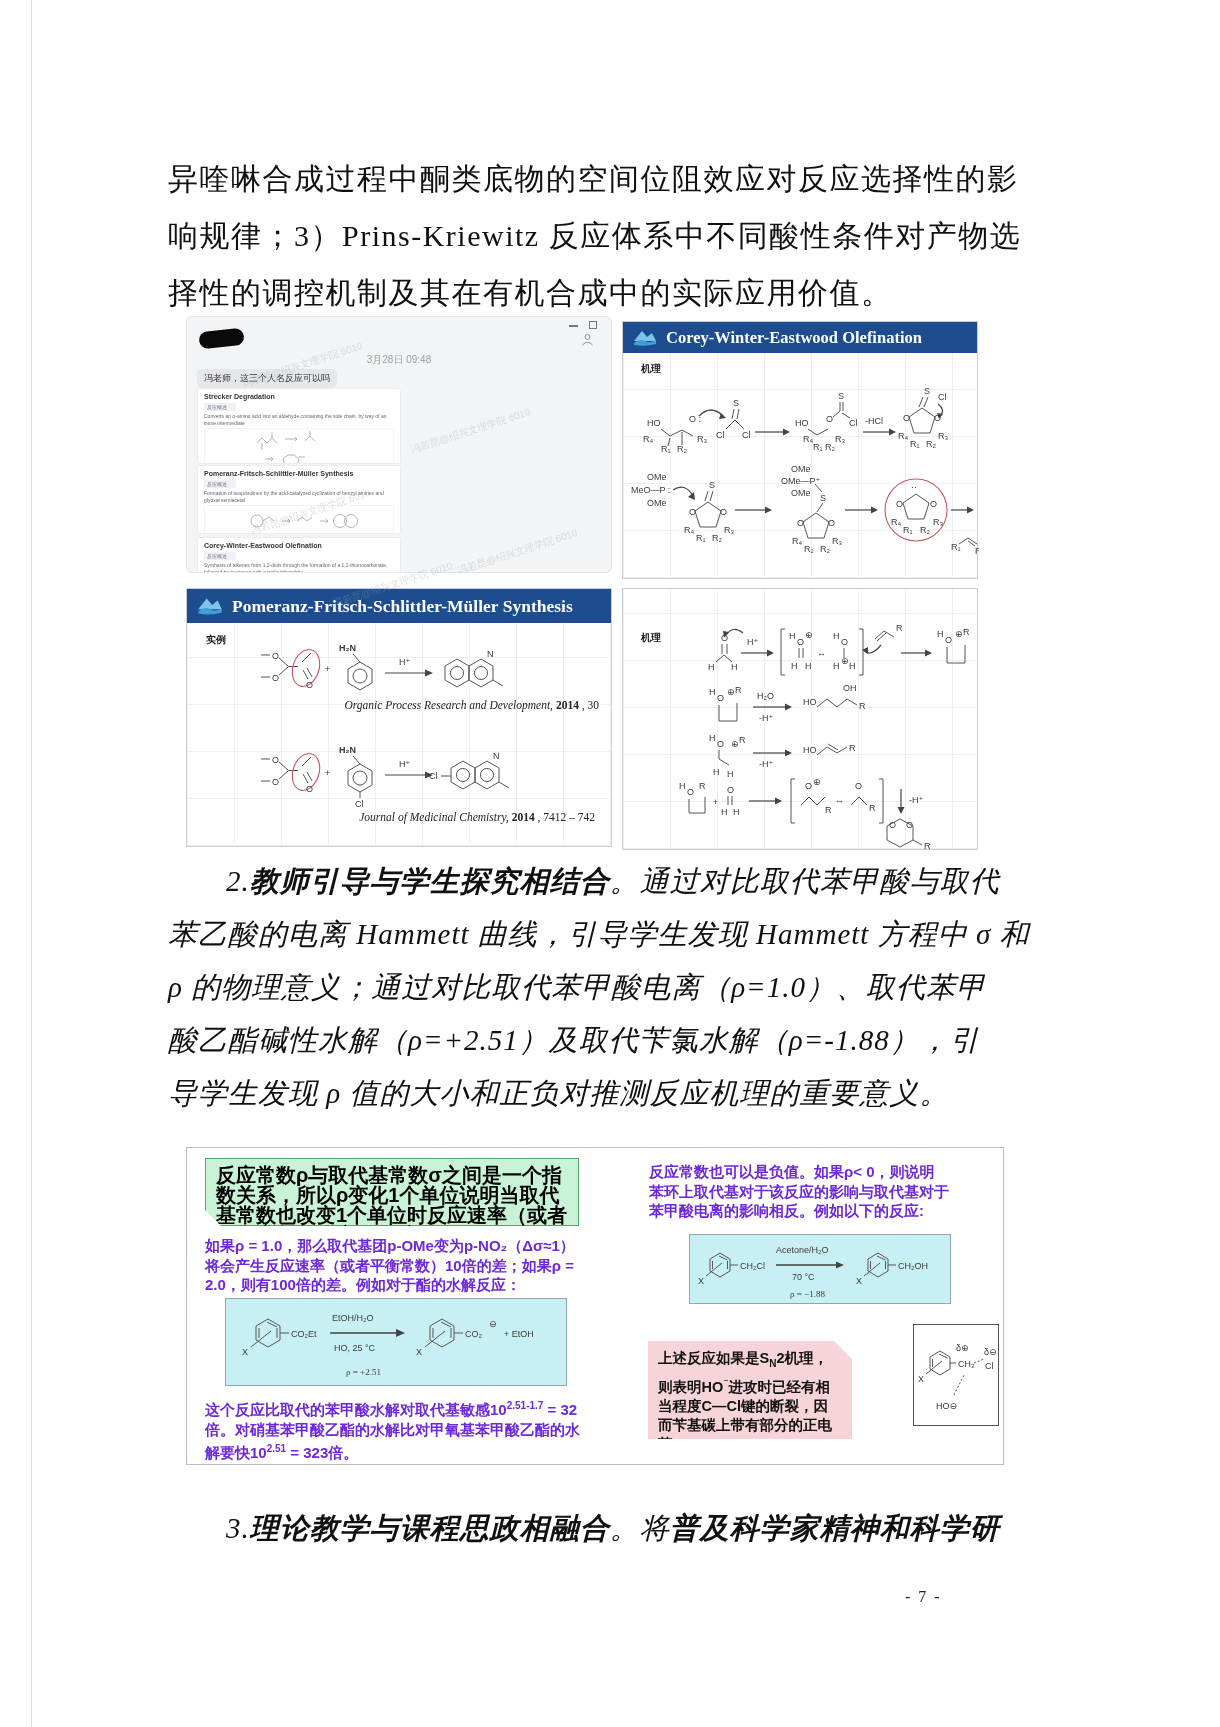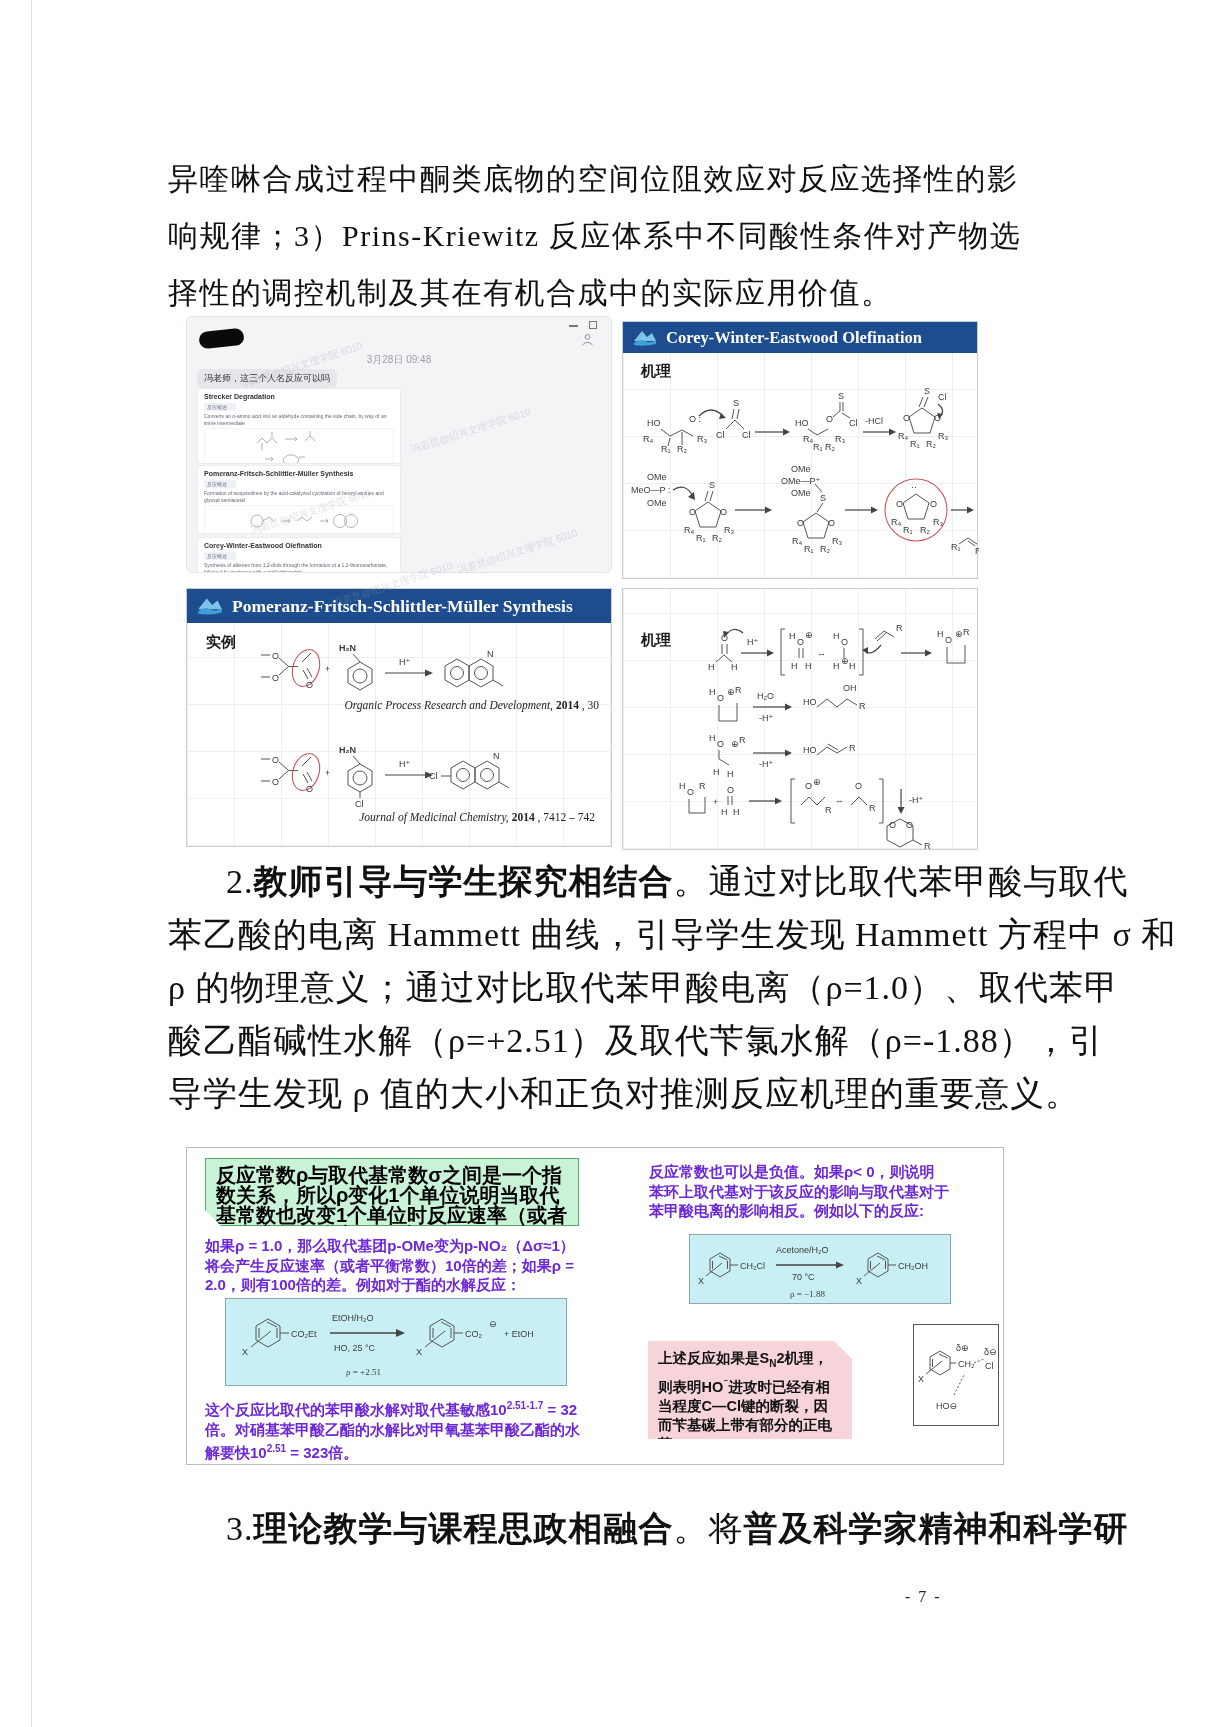--- a/index.html
+++ b/index.html
@@ -1,31 +1,31 @@
 <!DOCTYPE html>
 <html><head>
 <meta charset="utf-8">
 <style>
   html,body{margin:0;padding:0;background:#fff;}
   #page{position:relative;width:1220px;height:1727px;background:#ffffff;overflow:hidden;
         font-family:"Liberation Serif","DejaVu Serif",serif;color:#000;}
   .abs{position:absolute;}
   .cnline{white-space:nowrap;font-size:30px;line-height:57px;letter-spacing:1.5px;color:#111;}
-  .cnline2{white-space:nowrap;font-size:34px;line-height:53px;letter-spacing:1px;color:#111;}
+  .cnline2{white-space:nowrap;font-size:29px;line-height:53px;letter-spacing:1px;color:#111;font-style:italic;}
   .b{font-weight:bold;}
   
   .imgcard{position:absolute;background:#fff;border:1px solid #c9cdd4;box-sizing:border-box;}
   .gridbg{background-image:
       repeating-linear-gradient(0deg,#edeff5 0,#edeff5 1px,transparent 1px,transparent 47px),
       repeating-linear-gradient(90deg,#edeff5 0,#edeff5 1px,transparent 1px,transparent 47px);}
   .hdr{position:absolute;left:0;top:0;right:0;height:31px;background:#1d4d8e;display:flex;align-items:center;
        color:#fff;font-weight:bold;font-size:16.5px;font-family:"Liberation Serif","DejaVu Serif",serif;}
   .hdr .logo{margin:0 8px 0 9px;flex:0 0 auto;}
   .seclabel{position:absolute;font-family:Liberation Serif, serif;font-weight:bold;
-            font-size:15px;color:#1a1a1a;}
+            font-size:10px;color:#1a1a1a;}
   
   .chatwin{position:absolute;background:#f3f4f6;border:1px solid #e3e4e8;border-radius:6px;box-sizing:border-box;}
   .blob{position:absolute;background:#0a0a0a;border-radius:9px;}
   .stamp{position:absolute;width:100%;text-align:center;font-size:10px;color:#9aa0a8;
          font-family:"Liberation Sans","DejaVu Sans",sans-serif;}
   .bubble{position:absolute;background:#e6e7ea;border-radius:5px;padding:3px 7px;font-size:9px;color:#333;
           font-family:"Liberation Sans","DejaVu Sans",sans-serif;white-space:nowrap;}
   .chatcard{position:absolute;background:#fff;border:1px solid #ececef;border-radius:3px;box-sizing:border-box;
             padding:3px 6px;overflow:hidden;font-family:"Liberation Sans","DejaVu Sans",sans-serif;}
   .cardtitle{font-size:7px;font-weight:bold;color:#333;line-height:9px;white-space:nowrap;}

